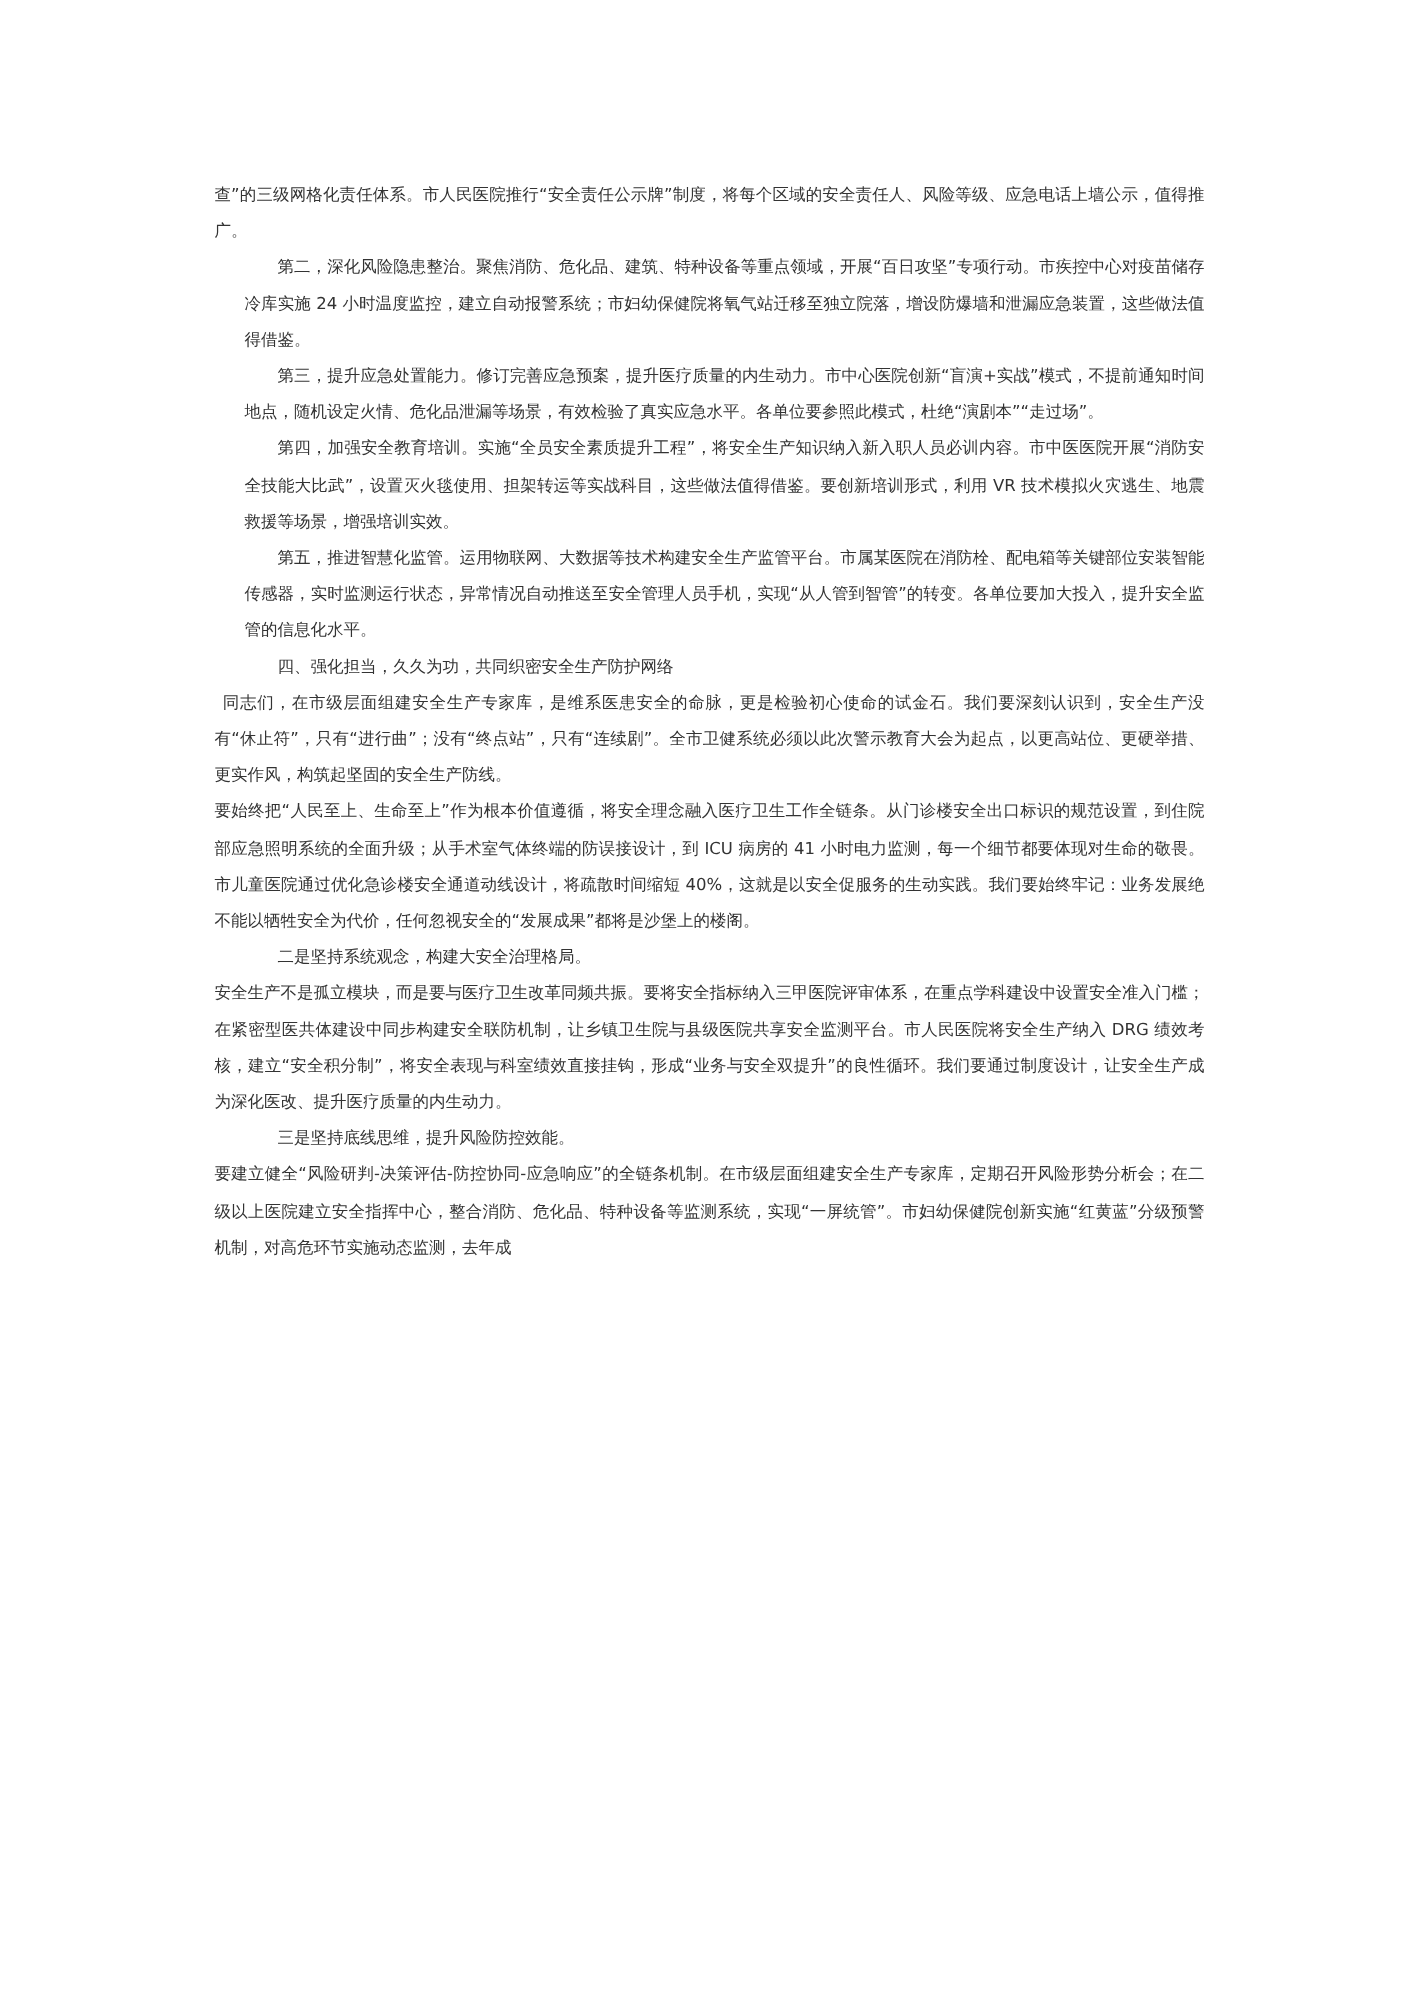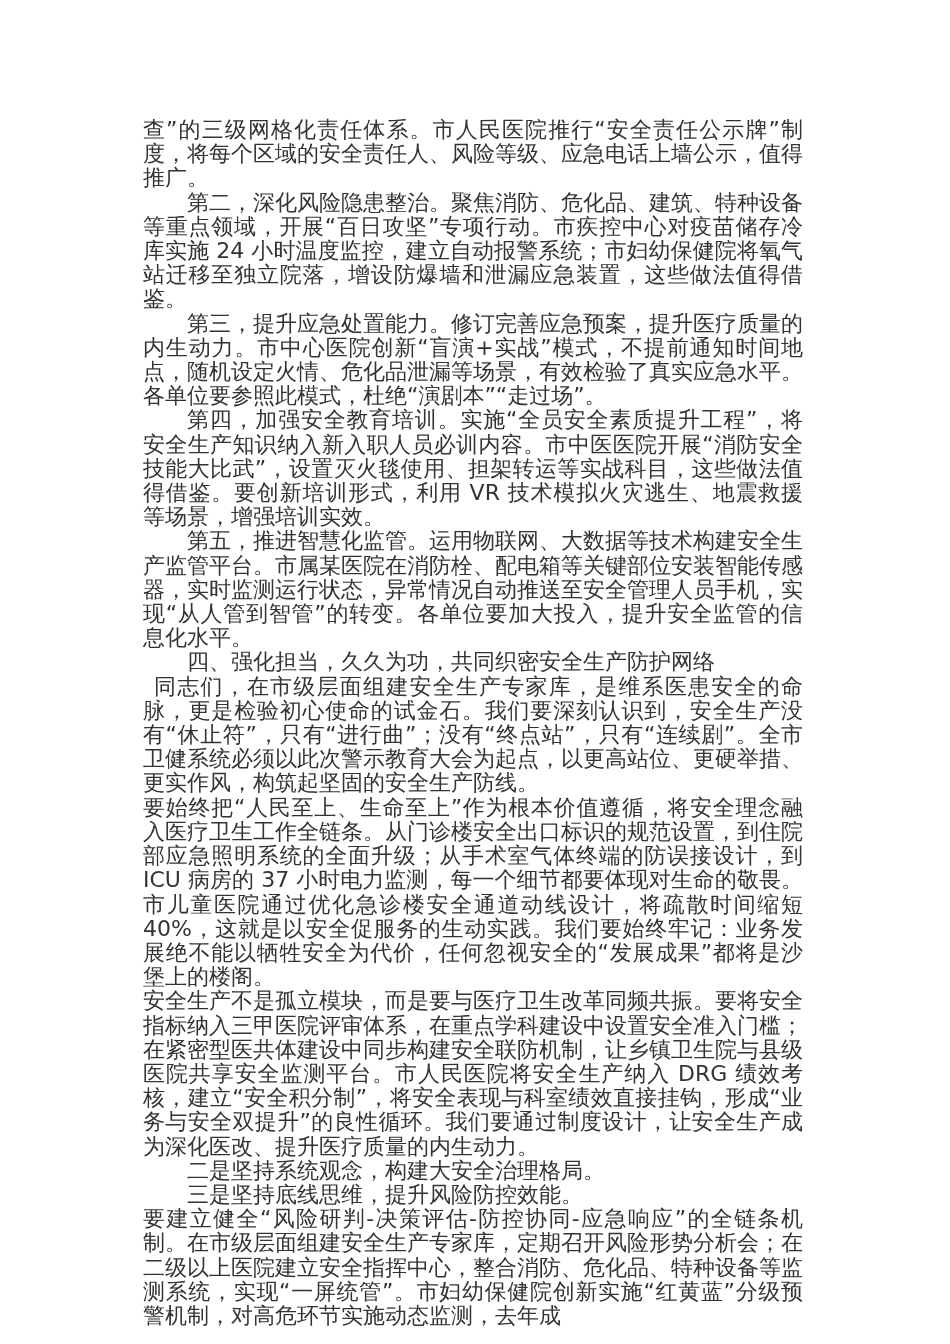--- a/index.html
+++ b/index.html
@@ -3,39 +3,39 @@
   <meta charset="utf-8">
   <style>
     html, body { margin: 0; padding: 0; background: #ffffff; }
     body { width: 950px; height: 1344px; position: relative; overflow: hidden; }
     .page {
       position: absolute;
       left: 143px;
       top: 118px;
       width: 660px;
       font-family: "DejaVu Sans", "Liberation Sans", sans-serif;
-      font-size: 22px;
+      font-size: 11px;
       line-height: 24.2px;
       color: #333333;
       text-align: justify;
       letter-spacing: 0px;
     }
     .p { margin: 0; }
-    .indent { text-indent: 2em; }
+    .indent { text-indent: 2em; margin-left: 20px; }
     .indent-small { text-indent: 0.5em; }
   </style>
 </head>
 <body>
 
 <div class="page">
   <p class="p">查”的三级网格化责任体系。市人民医院推行“安全责任公示牌”制度，将每个区域的安全责任人、风险等级、应急电话上墙公示，值得推广。</p>
   <p class="p indent">第二，深化风险隐患整治。聚焦消防、危化品、建筑、特种设备等重点领域，开展“百日攻坚”专项行动。市疾控中心对疫苗储存冷库实施 24 小时温度监控，建立自动报警系统；市妇幼保健院将氧气站迁移至独立院落，增设防爆墙和泄漏应急装置，这些做法值得借鉴。</p>
   <p class="p indent">第三，提升应急处置能力。修订完善应急预案，提升医疗质量的内生动力。市中心医院创新“盲演+实战”模式，不提前通知时间地点，随机设定火情、危化品泄漏等场景，有效检验了真实应急水平。各单位要参照此模式，杜绝“演剧本”“走过场”。</p>
   <p class="p indent">第四，加强安全教育培训。实施“全员安全素质提升工程”，将安全生产知识纳入新入职人员必训内容。市中医医院开展“消防安全技能大比武”，设置灭火毯使用、担架转运等实战科目，这些做法值得借鉴。要创新培训形式，利用 VR 技术模拟火灾逃生、地震救援等场景，增强培训实效。</p>
   <p class="p indent">第五，推进智慧化监管。运用物联网、大数据等技术构建安全生产监管平台。市属某医院在消防栓、配电箱等关键部位安装智能传感器，实时监测运行状态，异常情况自动推送至安全管理人员手机，实现“从人管到智管”的转变。各单位要加大投入，提升安全监管的信息化水平。</p>
   <p class="p indent">四、强化担当，久久为功，共同织密安全生产防护网络</p>
   <p class="p indent-small">同志们，在市级层面组建安全生产专家库，是维系医患安全的命脉，更是检验初心使命的试金石。我们要深刻认识到，安全生产没有“休止符”，只有“进行曲”；没有“终点站”，只有“连续剧”。全市卫健系统必须以此次警示教育大会为起点，以更高站位、更硬举措、更实作风，构筑起坚固的安全生产防线。</p>
-  <p class="p">要始终把“人民至上、生命至上”作为根本价值遵循，将安全理念融入医疗卫生工作全链条。从门诊楼安全出口标识的规范设置，到住院部应急照明系统的全面升级；从手术室气体终端的防误接设计，到 ICU 病房的 37 小时电力监测，每一个细节都要体现对生命的敬畏。市儿童医院通过优化急诊楼安全通道动线设计，将疏散时间缩短 40%，这就是以安全促服务的生动实践。我们要始终牢记：业务发展绝不能以牺牲安全为代价，任何忽视安全的“发展成果”都将是沙堡上的楼阁。</p>
+  <p class="p">要始终把“人民至上、生命至上”作为根本价值遵循，将安全理念融入医疗卫生工作全链条。从门诊楼安全出口标识的规范设置，到住院部应急照明系统的全面升级；从手术室气体终端的防误接设计，到 ICU 病房的 41 小时电力监测，每一个细节都要体现对生命的敬畏。市儿童医院通过优化急诊楼安全通道动线设计，将疏散时间缩短 40%，这就是以安全促服务的生动实践。我们要始终牢记：业务发展绝不能以牺牲安全为代价，任何忽视安全的“发展成果”都将是沙堡上的楼阁。</p>
+  <p class="p indent">二是坚持系统观念，构建大安全治理格局。</p>
   <p class="p">安全生产不是孤立模块，而是要与医疗卫生改革同频共振。要将安全指标纳入三甲医院评审体系，在重点学科建设中设置安全准入门槛；在紧密型医共体建设中同步构建安全联防机制，让乡镇卫生院与县级医院共享安全监测平台。市人民医院将安全生产纳入 DRG 绩效考核，建立“安全积分制”，将安全表现与科室绩效直接挂钩，形成“业务与安全双提升”的良性循环。我们要通过制度设计，让安全生产成为深化医改、提升医疗质量的内生动力。</p>
-  <p class="p indent">二是坚持系统观念，构建大安全治理格局。</p>
   <p class="p indent">三是坚持底线思维，提升风险防控效能。</p>
   <p class="p">要建立健全“风险研判-决策评估-防控协同-应急响应”的全链条机制。在市级层面组建安全生产专家库，定期召开风险形势分析会；在二级以上医院建立安全指挥中心，整合消防、危化品、特种设备等监测系统，实现“一屏统管”。市妇幼保健院创新实施“红黄蓝”分级预警机制，对高危环节实施动态监测，去年成</p>
 </div>
 
 </body></html>

